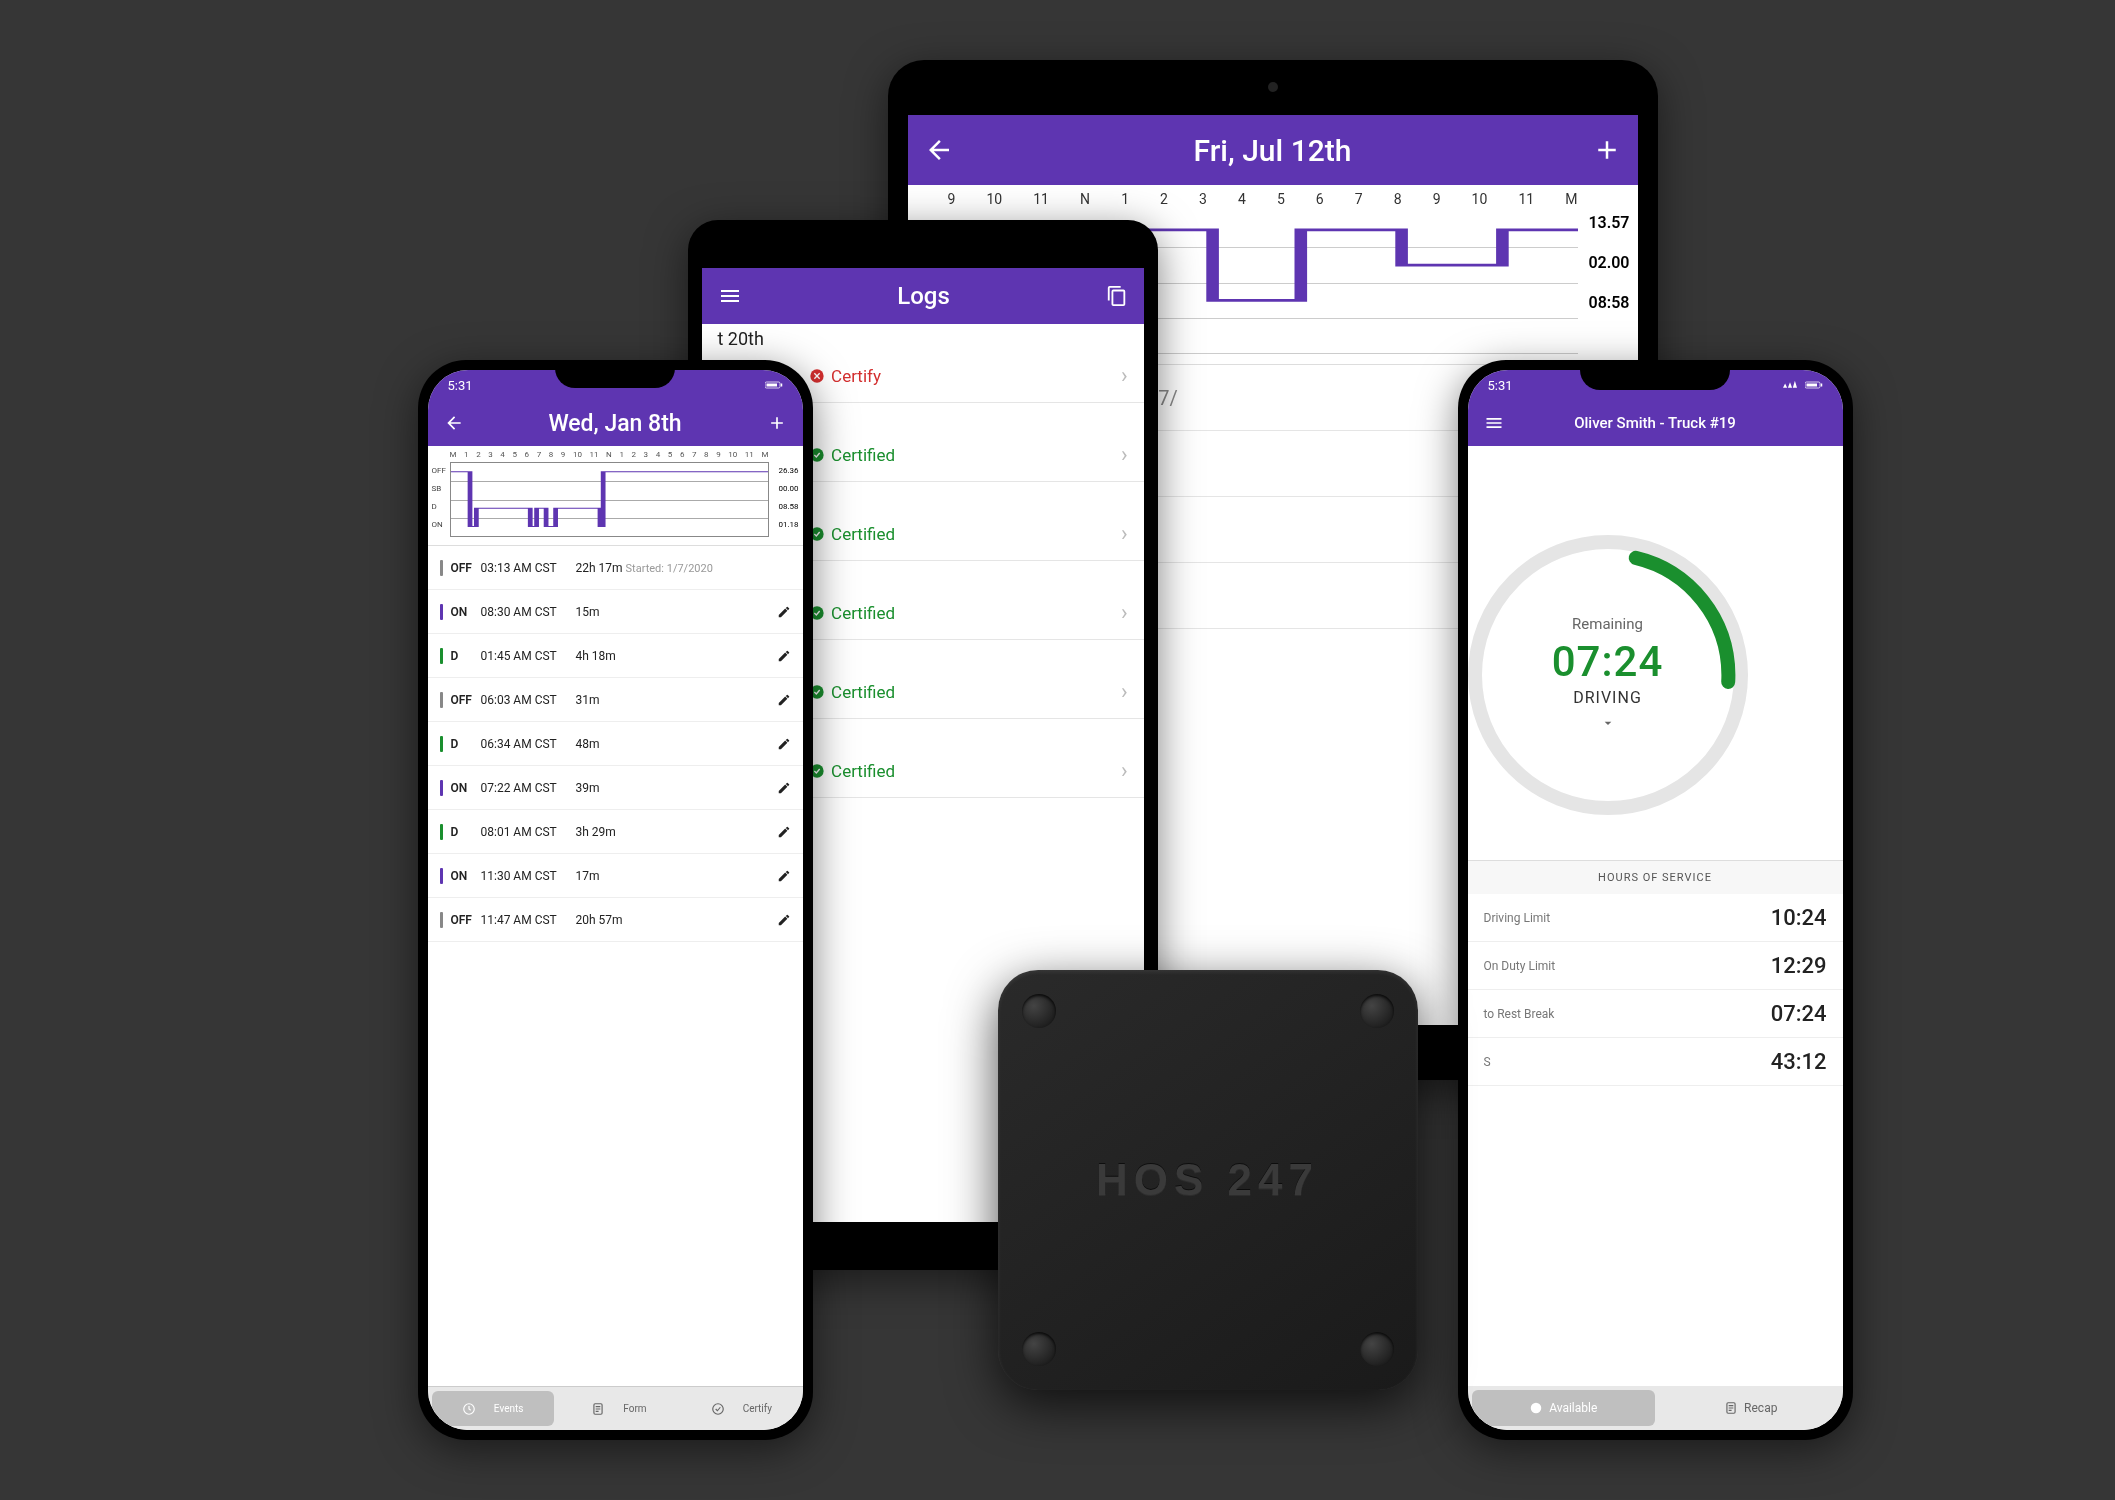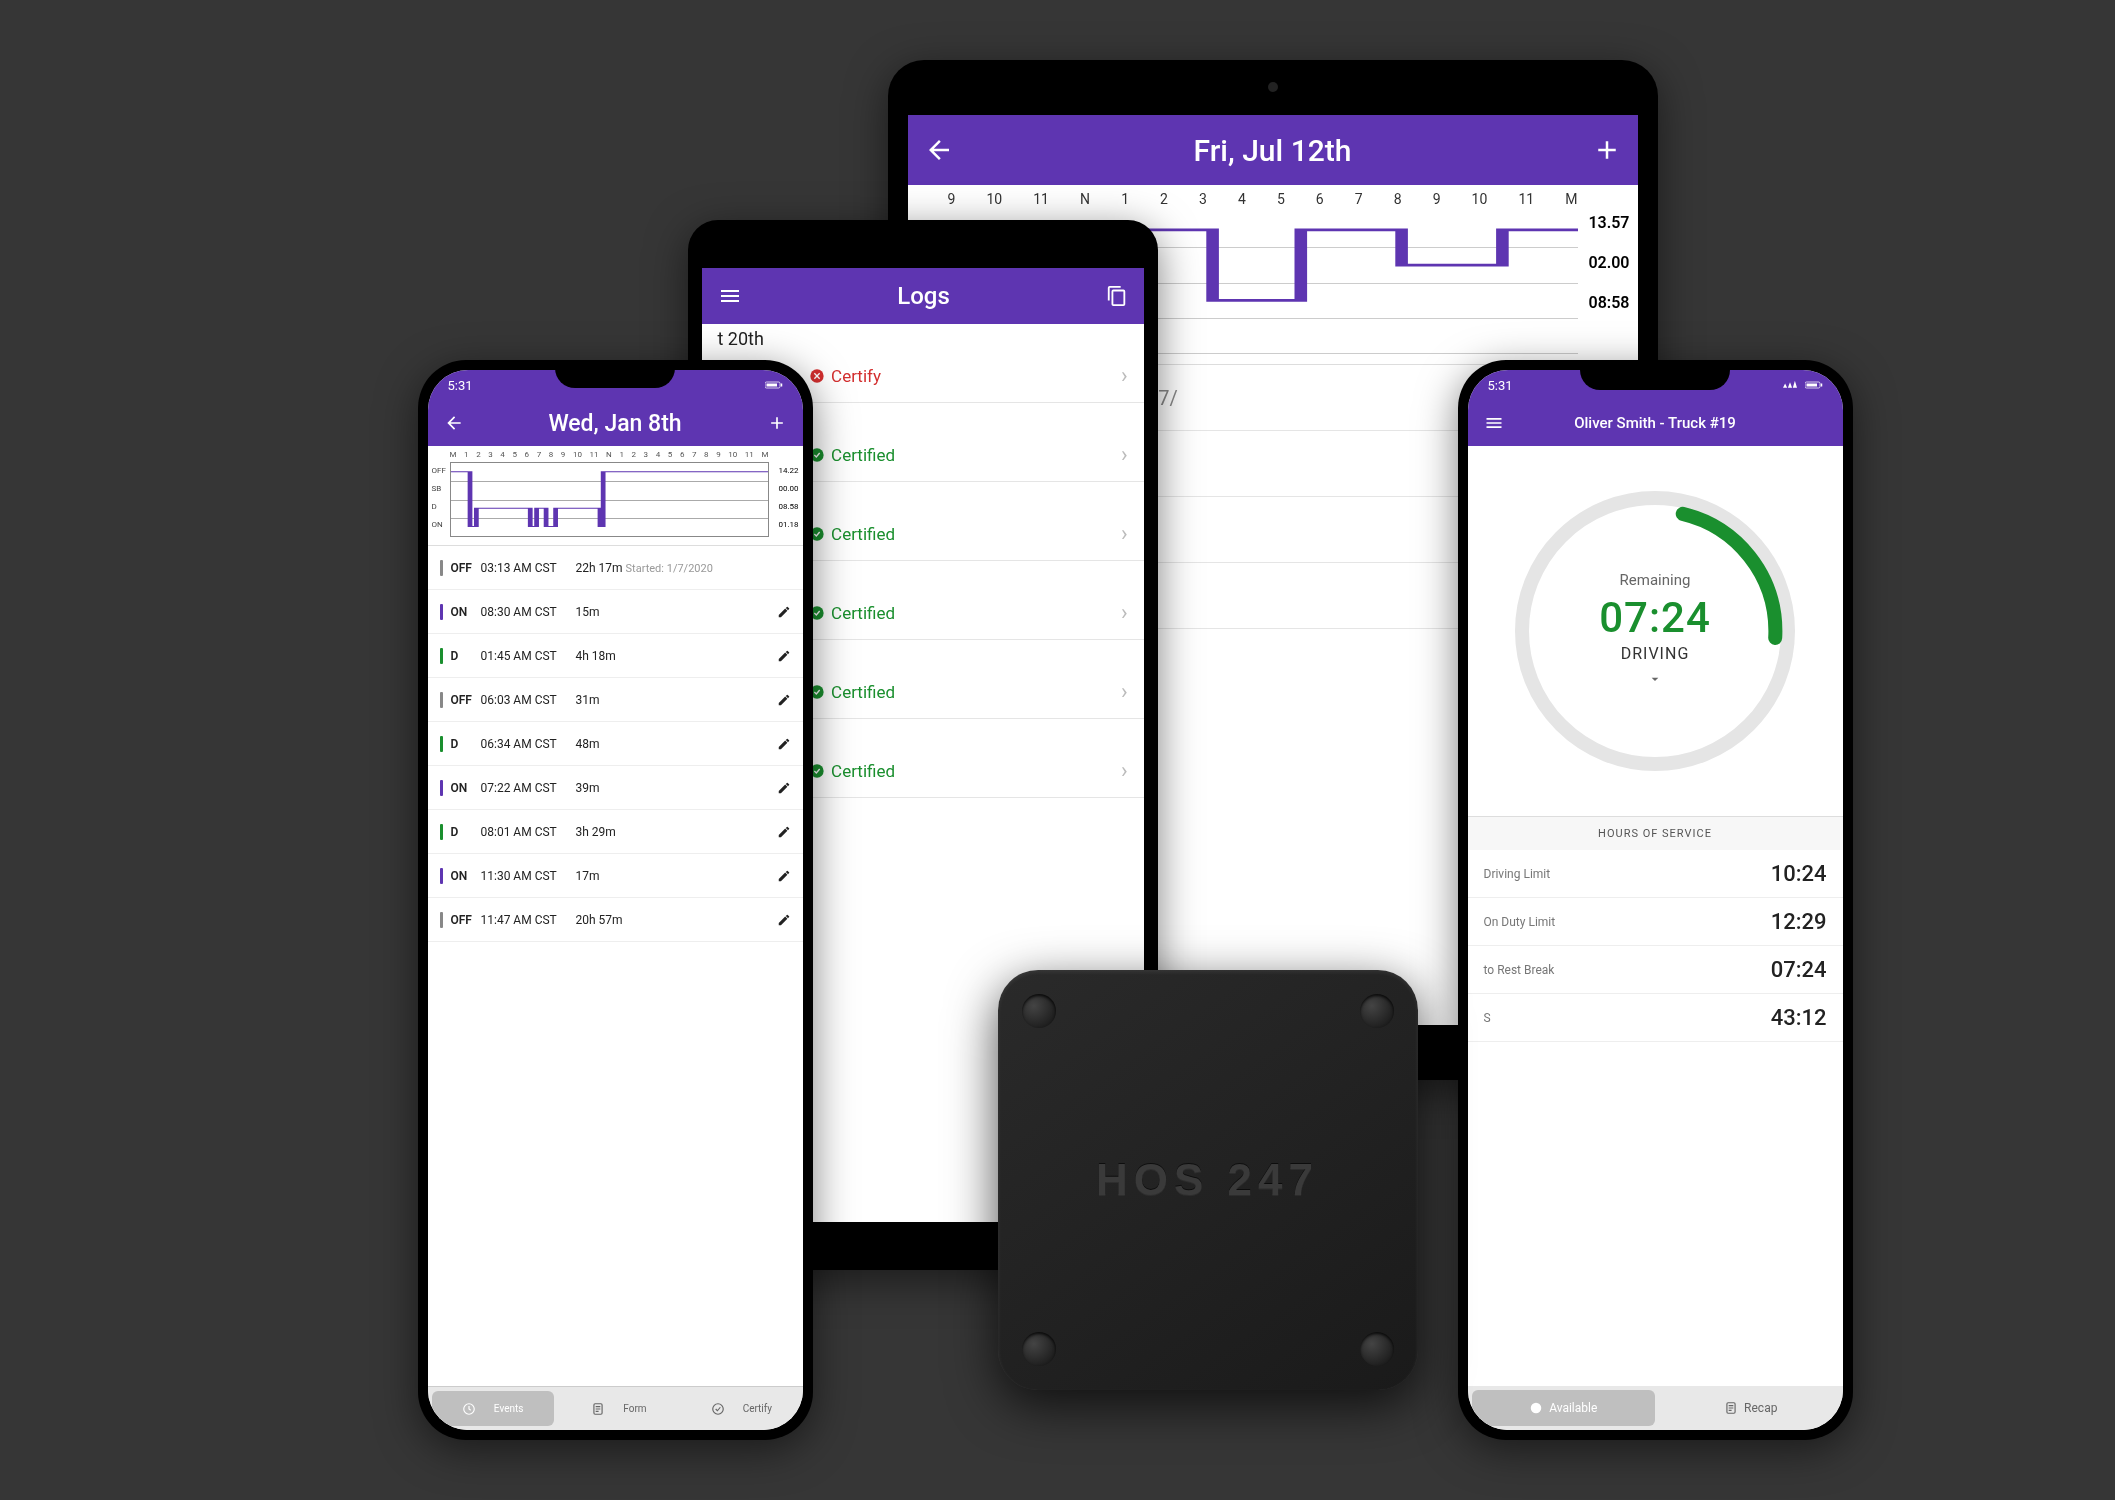--- a/index.html
+++ b/index.html
@@ -61,21 +61,21 @@
   .pl-tabs { position:absolute; bottom:0; left:0; right:0; height:44px; background:#e8e8e8; display:flex; border-top:1px solid #ccc; }
   .pl-tabs .tab { flex:1; display:flex; align-items:center; justify-content:center; gap:18px; font-size:10px; color:#666; }
   .pl-tabs .tab.active { background:#bfbfbf; color:#fff; border-radius:6px; margin:4px; }
 
   
   .phone-r { width:395px; height:1080px; left:1200px; top:310px; border-radius:48px; }
   .phone-r .notch { position:absolute; top:0; left:50%; transform:translateX(-50%); width:150px; height:30px; background:#000; border-radius:0 0 20px 20px; z-index:3; }
   .phone-r .screen { top:10px; left:10px; right:10px; bottom:10px; border-radius:40px; }
   .pr-status { height:30px; background:#5E35B1; color:#fff; font-size:13px; display:flex; align-items:center; justify-content:space-between; padding:0 20px; }
   .phone-r .hdr { height:46px; font-size:15px; }
-  .pr-gauge { height:370px; display:flex; align-items:center; justify-content:center; position:relative; }
+  .pr-gauge { height:370px; display:flex; align-items:center; position:relative;margin-top:44px; }
   .gauge { width:280px; height:280px; border-radius:50%; position:relative; }
   .gauge .ring { position:absolute; inset:0; border-radius:50%; border:14px solid #e5e5e5; }
   .gauge .arc { position:absolute; inset:0; }
   .gauge .center { position:absolute; inset:0; display:flex; flex-direction:column; align-items:center; justify-content:center; }
   .gauge .rem { font-size:15px; color:#666; margin-bottom:4px; }
   .gauge .time { font-size:42px; font-weight:500; color:#1a8f2e; letter-spacing:1px; }
   .gauge .mode { font-size:16px; color:#333; letter-spacing:1px; margin-top:2px; }
   .gauge .chv { margin-top:8px; color:#666; }
   .pr-hos { border-top:1px solid #ddd; }
   .pr-hos-title { text-align:center; font-size:11px; letter-spacing:1px; color:#555; padding:10px 0; background:#f7f7f7; }
@@ -331,21 +331,21 @@
             <span>11</span>
             <span>M</span>
           </div>
         <div class="side" id="pl-side">
             <div>OFF</div>
             <div>SB</div>
             <div>D</div>
             <div>ON</div>
           </div>
         <div class="tot" id="pl-tot">
-            <div>14.22</div>
+            <div>26.36</div>
             <div>00.00</div>
             <div>08.58</div>
             <div>01.18</div>
           </div>
         <div class="grid">
           <div class="hline" style="top:25%"></div>
             <div class="hline" style="top:50%"></div>
             <div class="hline" style="top:75%"></div>
           <svg viewBox="0 0 100 100" preserveAspectRatio="none" style="position:absolute;inset:0;width:100%;height:100%">
               <polyline points="0,12 6,12 6,87 8,87 8,62 25,62 25,87 27,87 27,62 30,62 30,87 33,87 33,62 47,62 47,87 48,87 48,12 100,12" fill="none" stroke="#5E35B1" stroke-width="1.5"></polyline>

